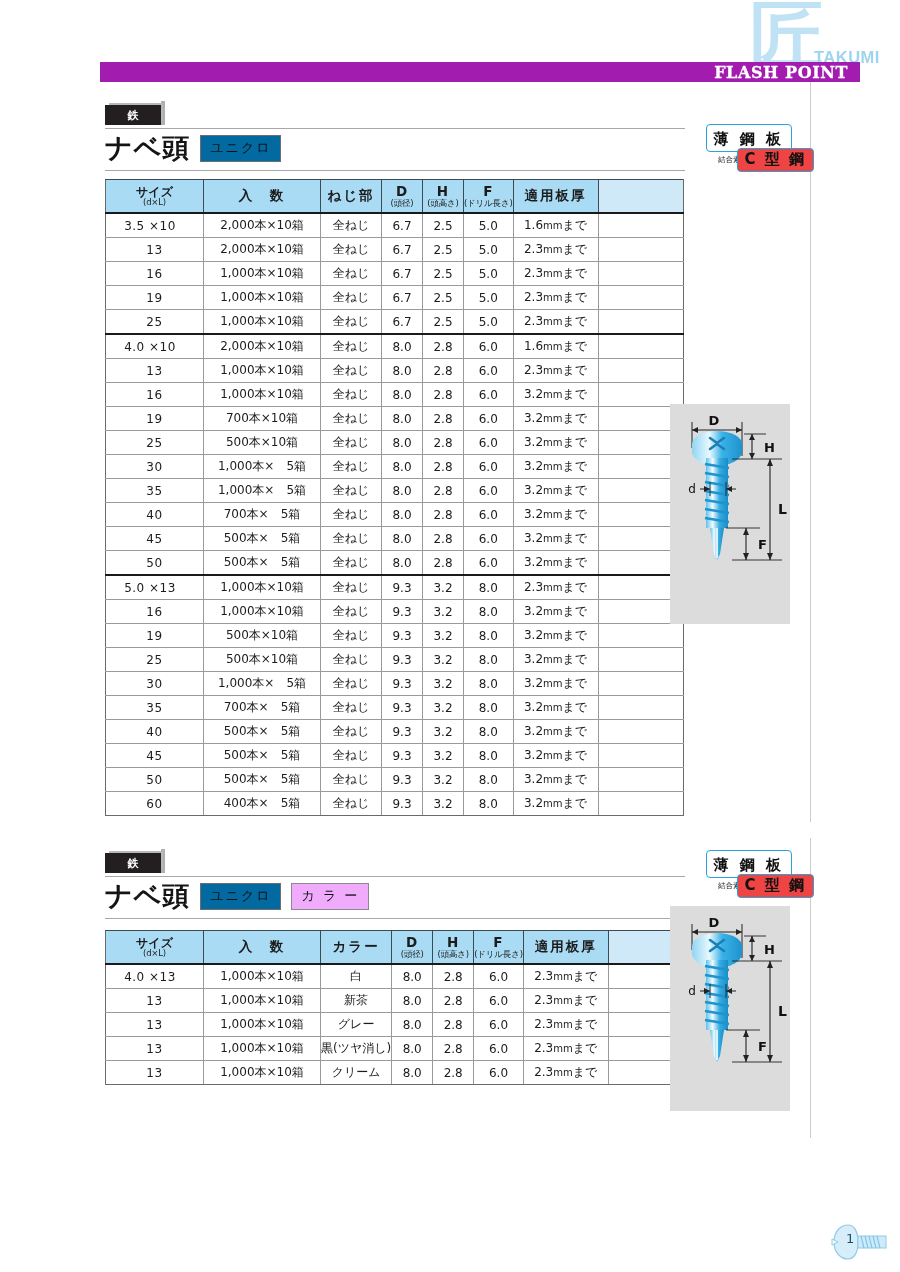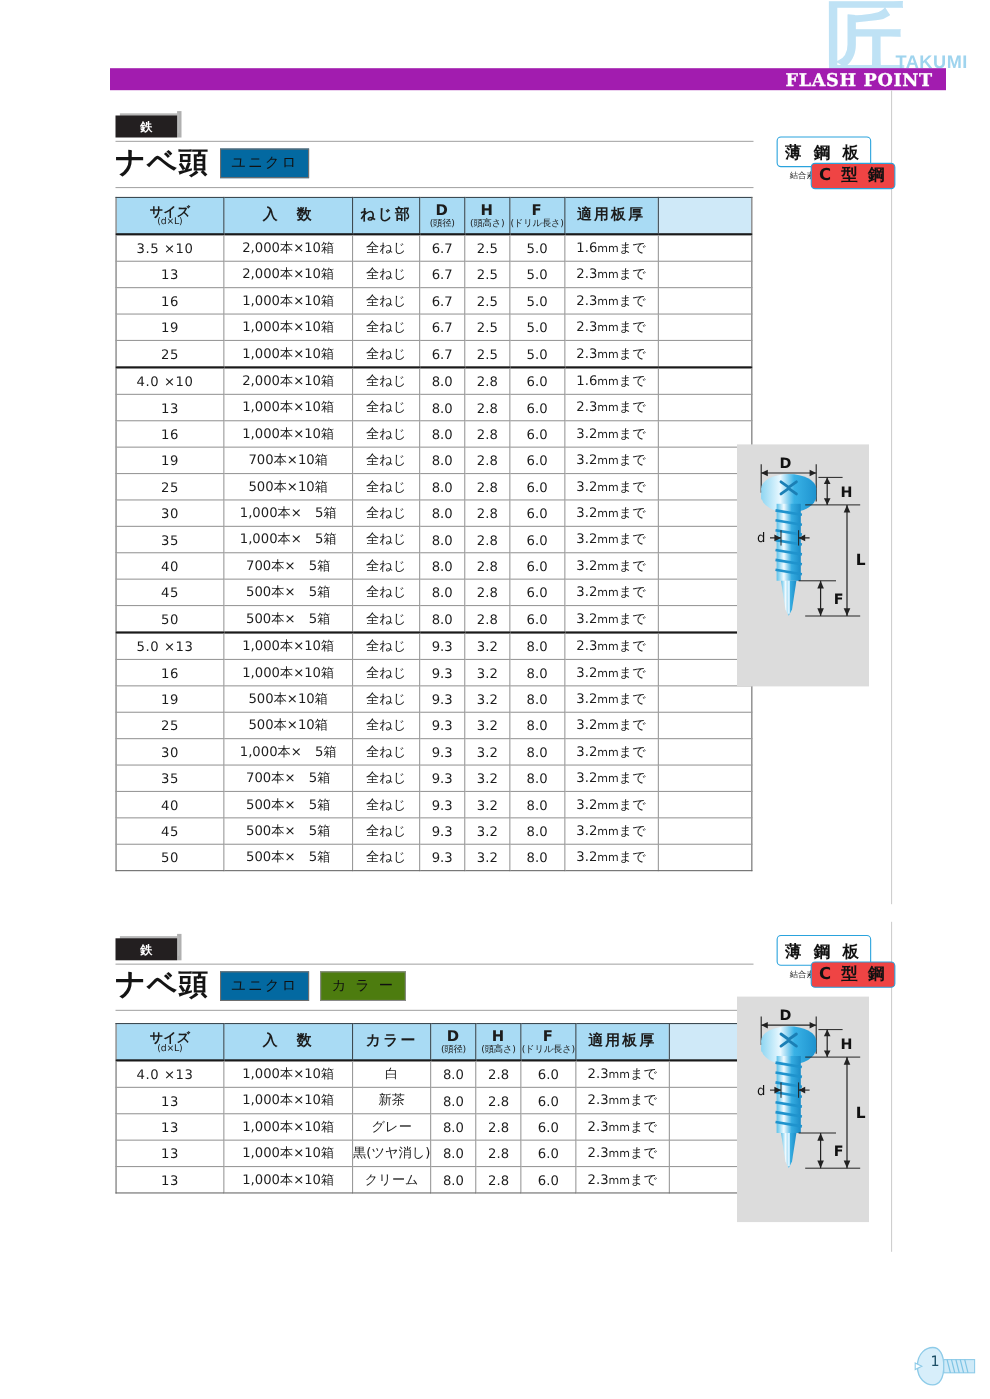--- a/index.html
+++ b/index.html
@@ -67,21 +67,21 @@
     font-family:"DejaVu Sans","Liberation Sans",sans-serif;
     font-size:27px;font-weight:700;letter-spacing:1px;line-height:30px;
     color:#141414;
   }
   .chip{
     border:1.3px solid #6e6e6e;background:#0369a1;
     font-size:13px;letter-spacing:2px;
     padding:3px 9px 4px;color:#111;
     font-family:"DejaVu Sans","Liberation Sans",sans-serif;
   }
-  .chip.gray{background:#4d7c0f;border-color:#8a8a8a;}
+  .chip.gray{background:#f0abfc;border-color:#8a8a8a;}
 
   
   .mat{position:absolute;width:128px;height:48px;}
   .mat .b1{
     position:absolute;right:22px;top:0;
     border:1.6px solid #2aa3dd;border-radius:4px;background:#fff;
     padding:5px 7px 2px;font-size:15px;font-weight:700;letter-spacing:3px;
     font-family:"DejaVu Sans","Liberation Sans",sans-serif;color:#111;
   }
   .mat .b2{
@@ -430,20 +430,30 @@
             <td class="c-thread">全ねじ</td>
             <td class="c-num">9.3</td>
             <td class="c-num">3.2</td>
             <td class="c-num">8.0</td>
             <td class="c-plate">3.2<span class="mm">mm</span>まで</td>
             <td class="c-blank"></td>
           </tr>
           <tr>
             <td class="c-size">50</td>
             <td class="c-qty">500本×　5箱</td>
+            <td class="c-thread">全ねじ</td>
+            <td class="c-num">9.3</td>
+            <td class="c-num">3.2</td>
+            <td class="c-num">8.0</td>
+            <td class="c-plate">3.2<span class="mm">mm</span>まで</td>
+            <td class="c-blank"></td>
+          </tr>
+          <tr>
+            <td class="c-size">60</td>
+            <td class="c-qty">400本×　5箱</td>
             <td class="c-thread">全ねじ</td>
             <td class="c-num">9.3</td>
             <td class="c-num">3.2</td>
             <td class="c-num">8.0</td>
             <td class="c-plate">3.2<span class="mm">mm</span>まで</td>
             <td class="c-blank"></td>
           </tr>
         </tbody>
     </table>
 

